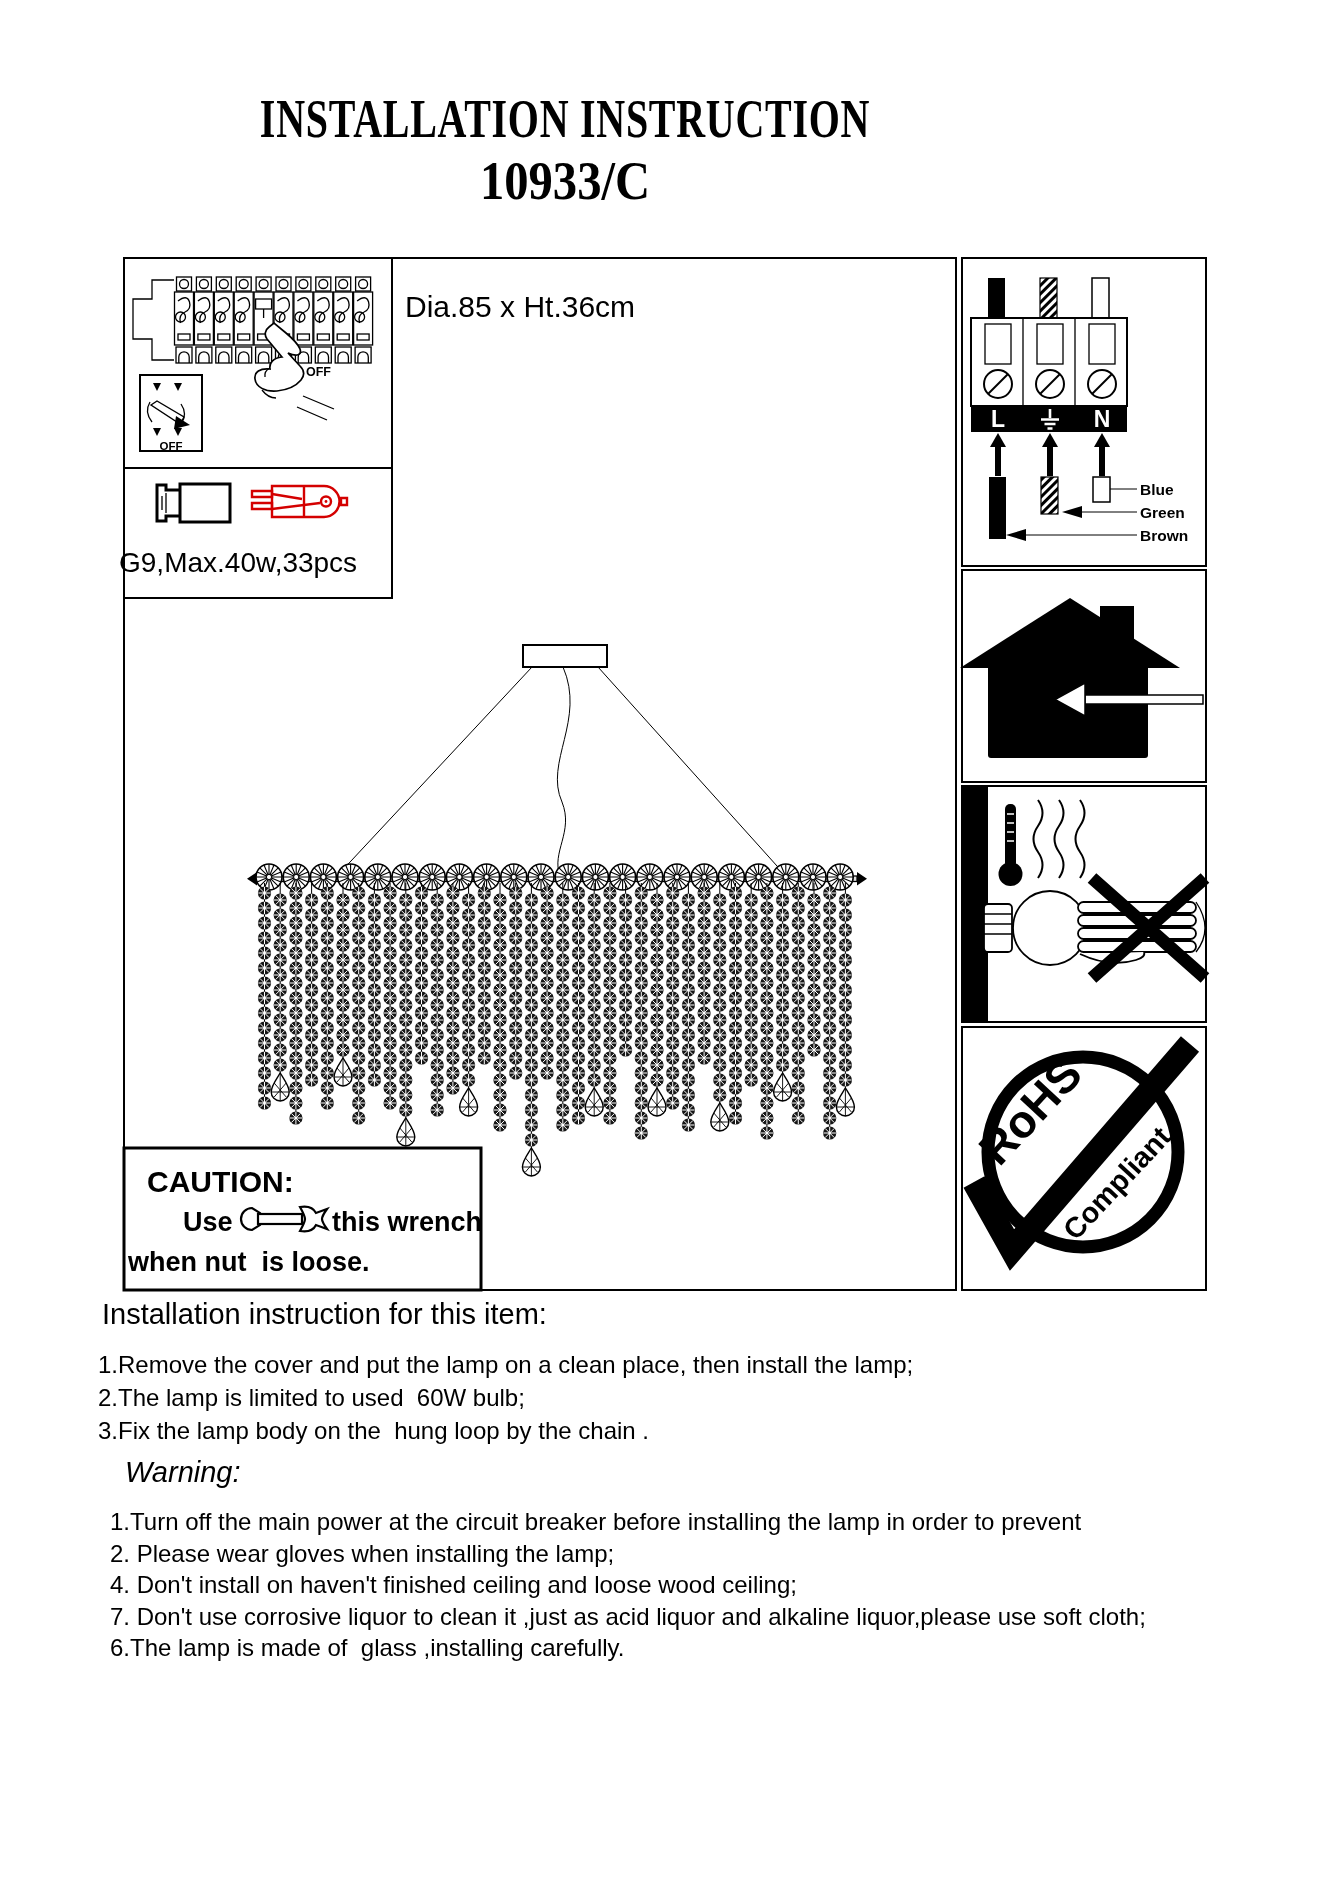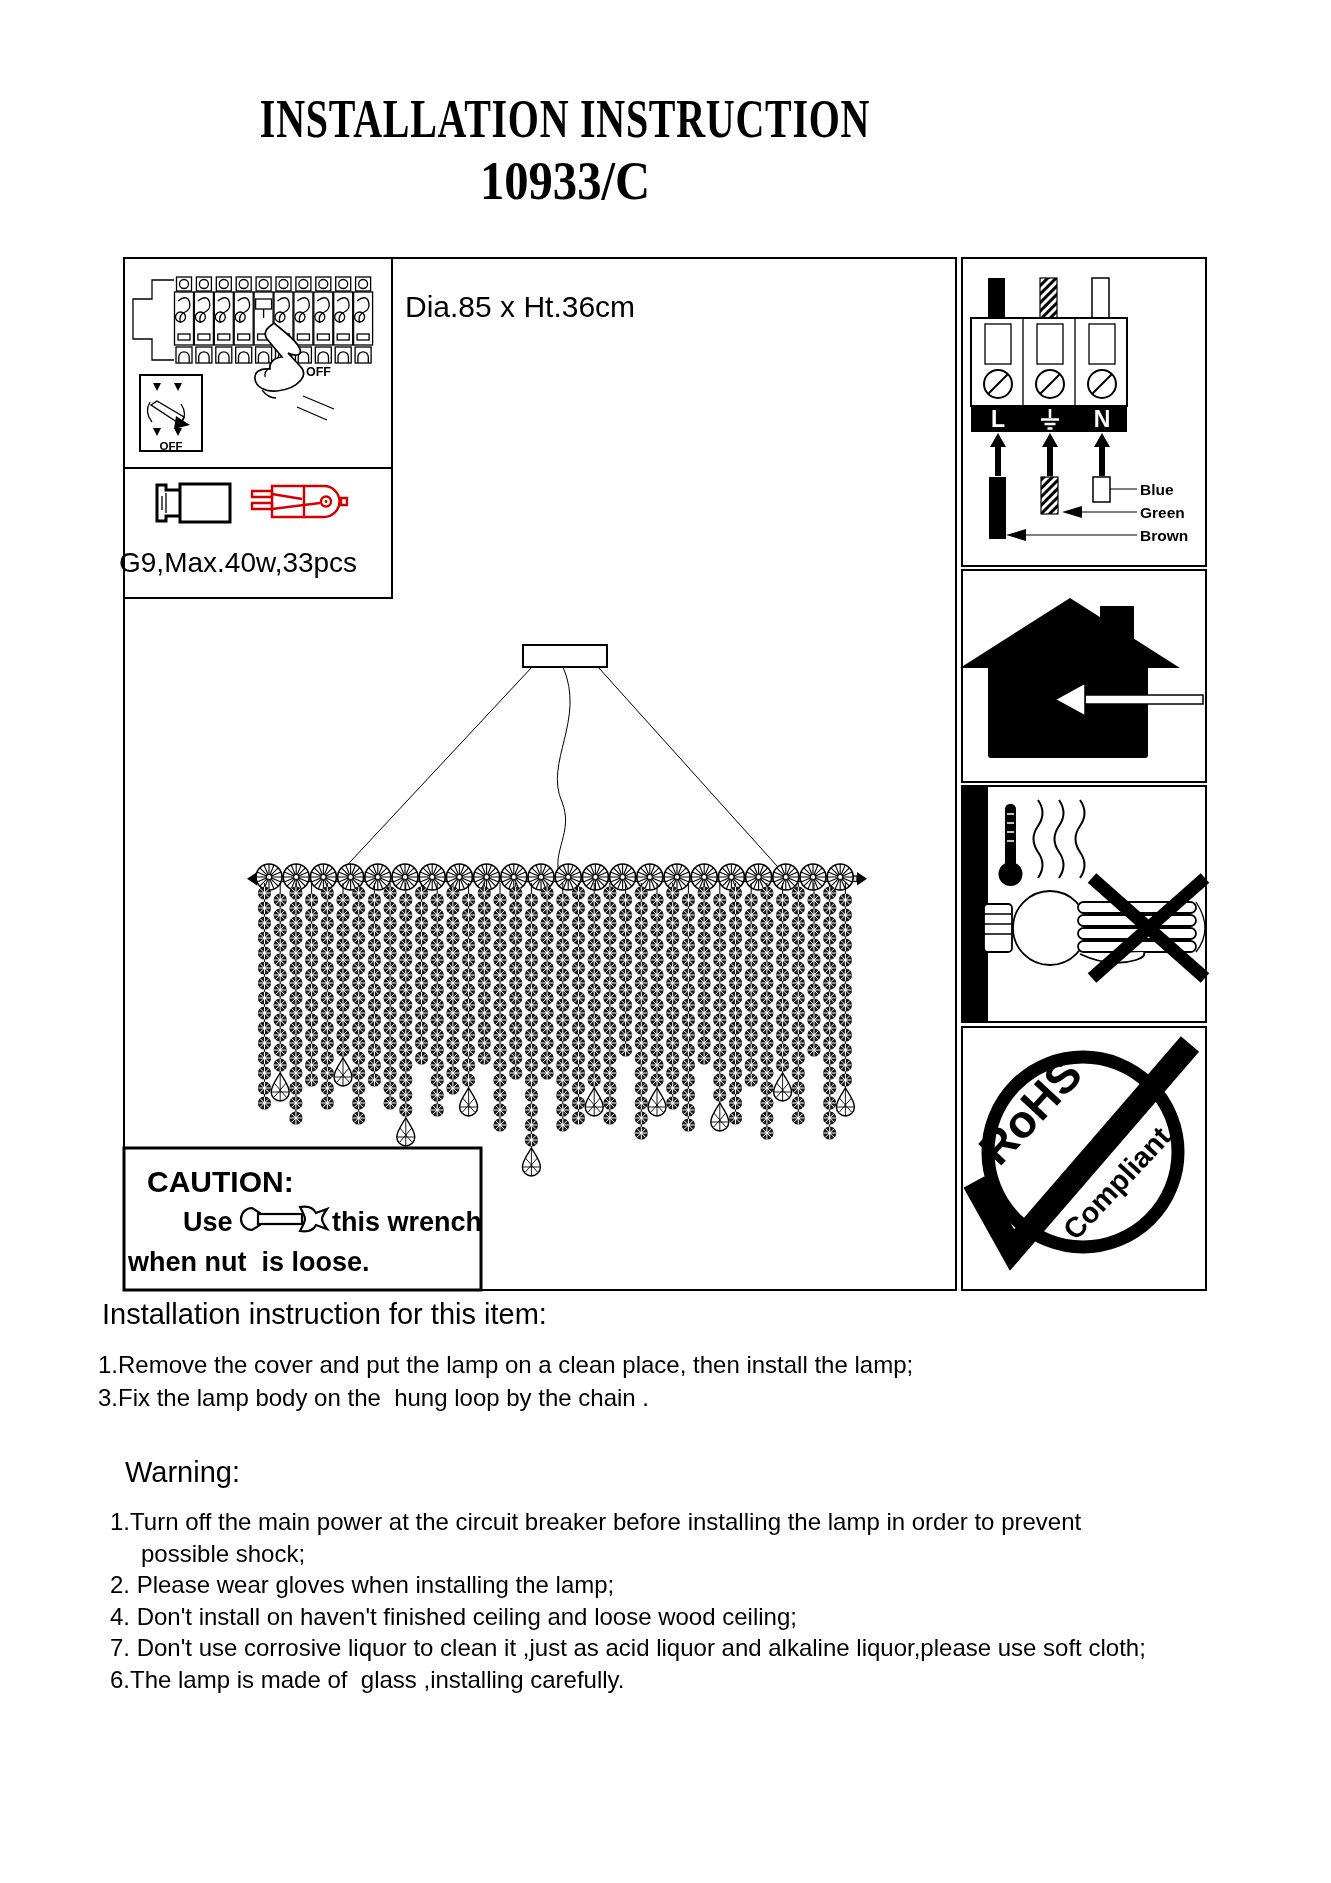--- a/index.html
+++ b/index.html
@@ -34,21 +34,21 @@
   .term{font-size:23px;font-weight:bold;fill:#fff;}
   .wire{font-size:15.5px;font-weight:bold;}
   .rohs1{font-size:46px;font-weight:bold;}
   .rohs2{font-size:29px;font-weight:bold;}
   .cauh{font-size:30px;font-weight:bold;}
   .caul{font-size:27px;font-weight:bold;}
   .textblock{position:absolute;left:98px;top:1298px;width:1170px;}
   .sec-heading{font-size:29px;margin:0 0 17px 4px;white-space:pre;}
   .item{font-size:24px;line-height:33px;white-space:pre;}
   .warnblock{position:absolute;left:110px;top:1456px;width:1180px;}
-  .warnblock .sec-heading{margin-left:15px;}
+  .warnblock .sec-heading{margin-left:15px;font-style:italic;}
   .warnblock .item{line-height:31.5px;}
   .item.cont{padding-left:31px;}
 </style>
 </head>
 <body>
 
 <div class="abs title">INSTALLATION INSTRUCTION</div>
 <div class="abs model">10933/C</div>
 
 <svg id="art" width="1331" height="1883" viewBox="0 0 1331 1883">
@@ -915,24 +915,24 @@
     <rect x="18" y="-5" width="44" height="10" fill="#fff" stroke="#000" stroke-width="2.2"></rect>
     <path d="M60,-12 q12,-2 16,6 l11,-4 q-5,7 -5,10 q0,3 5,10 l-11,-4 q-4,8 -16,6 q5,-9 5,-12 q0,-3 -5,-12 z" fill="#fff" stroke="#000" stroke-width="2.2"></path>
   </g>
   <text class="caul" x="332" y="1231">this wrench</text>
   <text class="caul" x="128" y="1271" xml:space="preserve">when nut  is loose.</text>
 </svg>
 
 <div class="textblock">
   <div class="sec-heading">Installation instruction for this item:</div>
   <div class="item">1.Remove the cover and put the lamp on a clean place, then install the lamp;</div>
+  <div class="item">2.The lamp is limited to used  60W bulb;</div>
   <div class="item">3.Fix the lamp body on the  hung loop by the chain .</div>
 </div>
 
 <div class="warnblock">
   <div class="sec-heading">Warning:</div>
   <div class="item">1.Turn off the main power at the circuit breaker before installing the lamp in order to prevent</div>
-  <div class="item cont">possible shock;</div>
   <div class="item">2. Please wear gloves when installing the lamp;</div>
   <div class="item">4. Don't install on haven't finished ceiling and loose wood ceiling;</div>
   <div class="item">7. Don't use corrosive liquor to clean it ,just as acid liquor and alkaline liquor,please use soft cloth;</div>
   <div class="item">6.The lamp is made of  glass ,installing carefully.</div>
 </div>
 
 </body></html>

